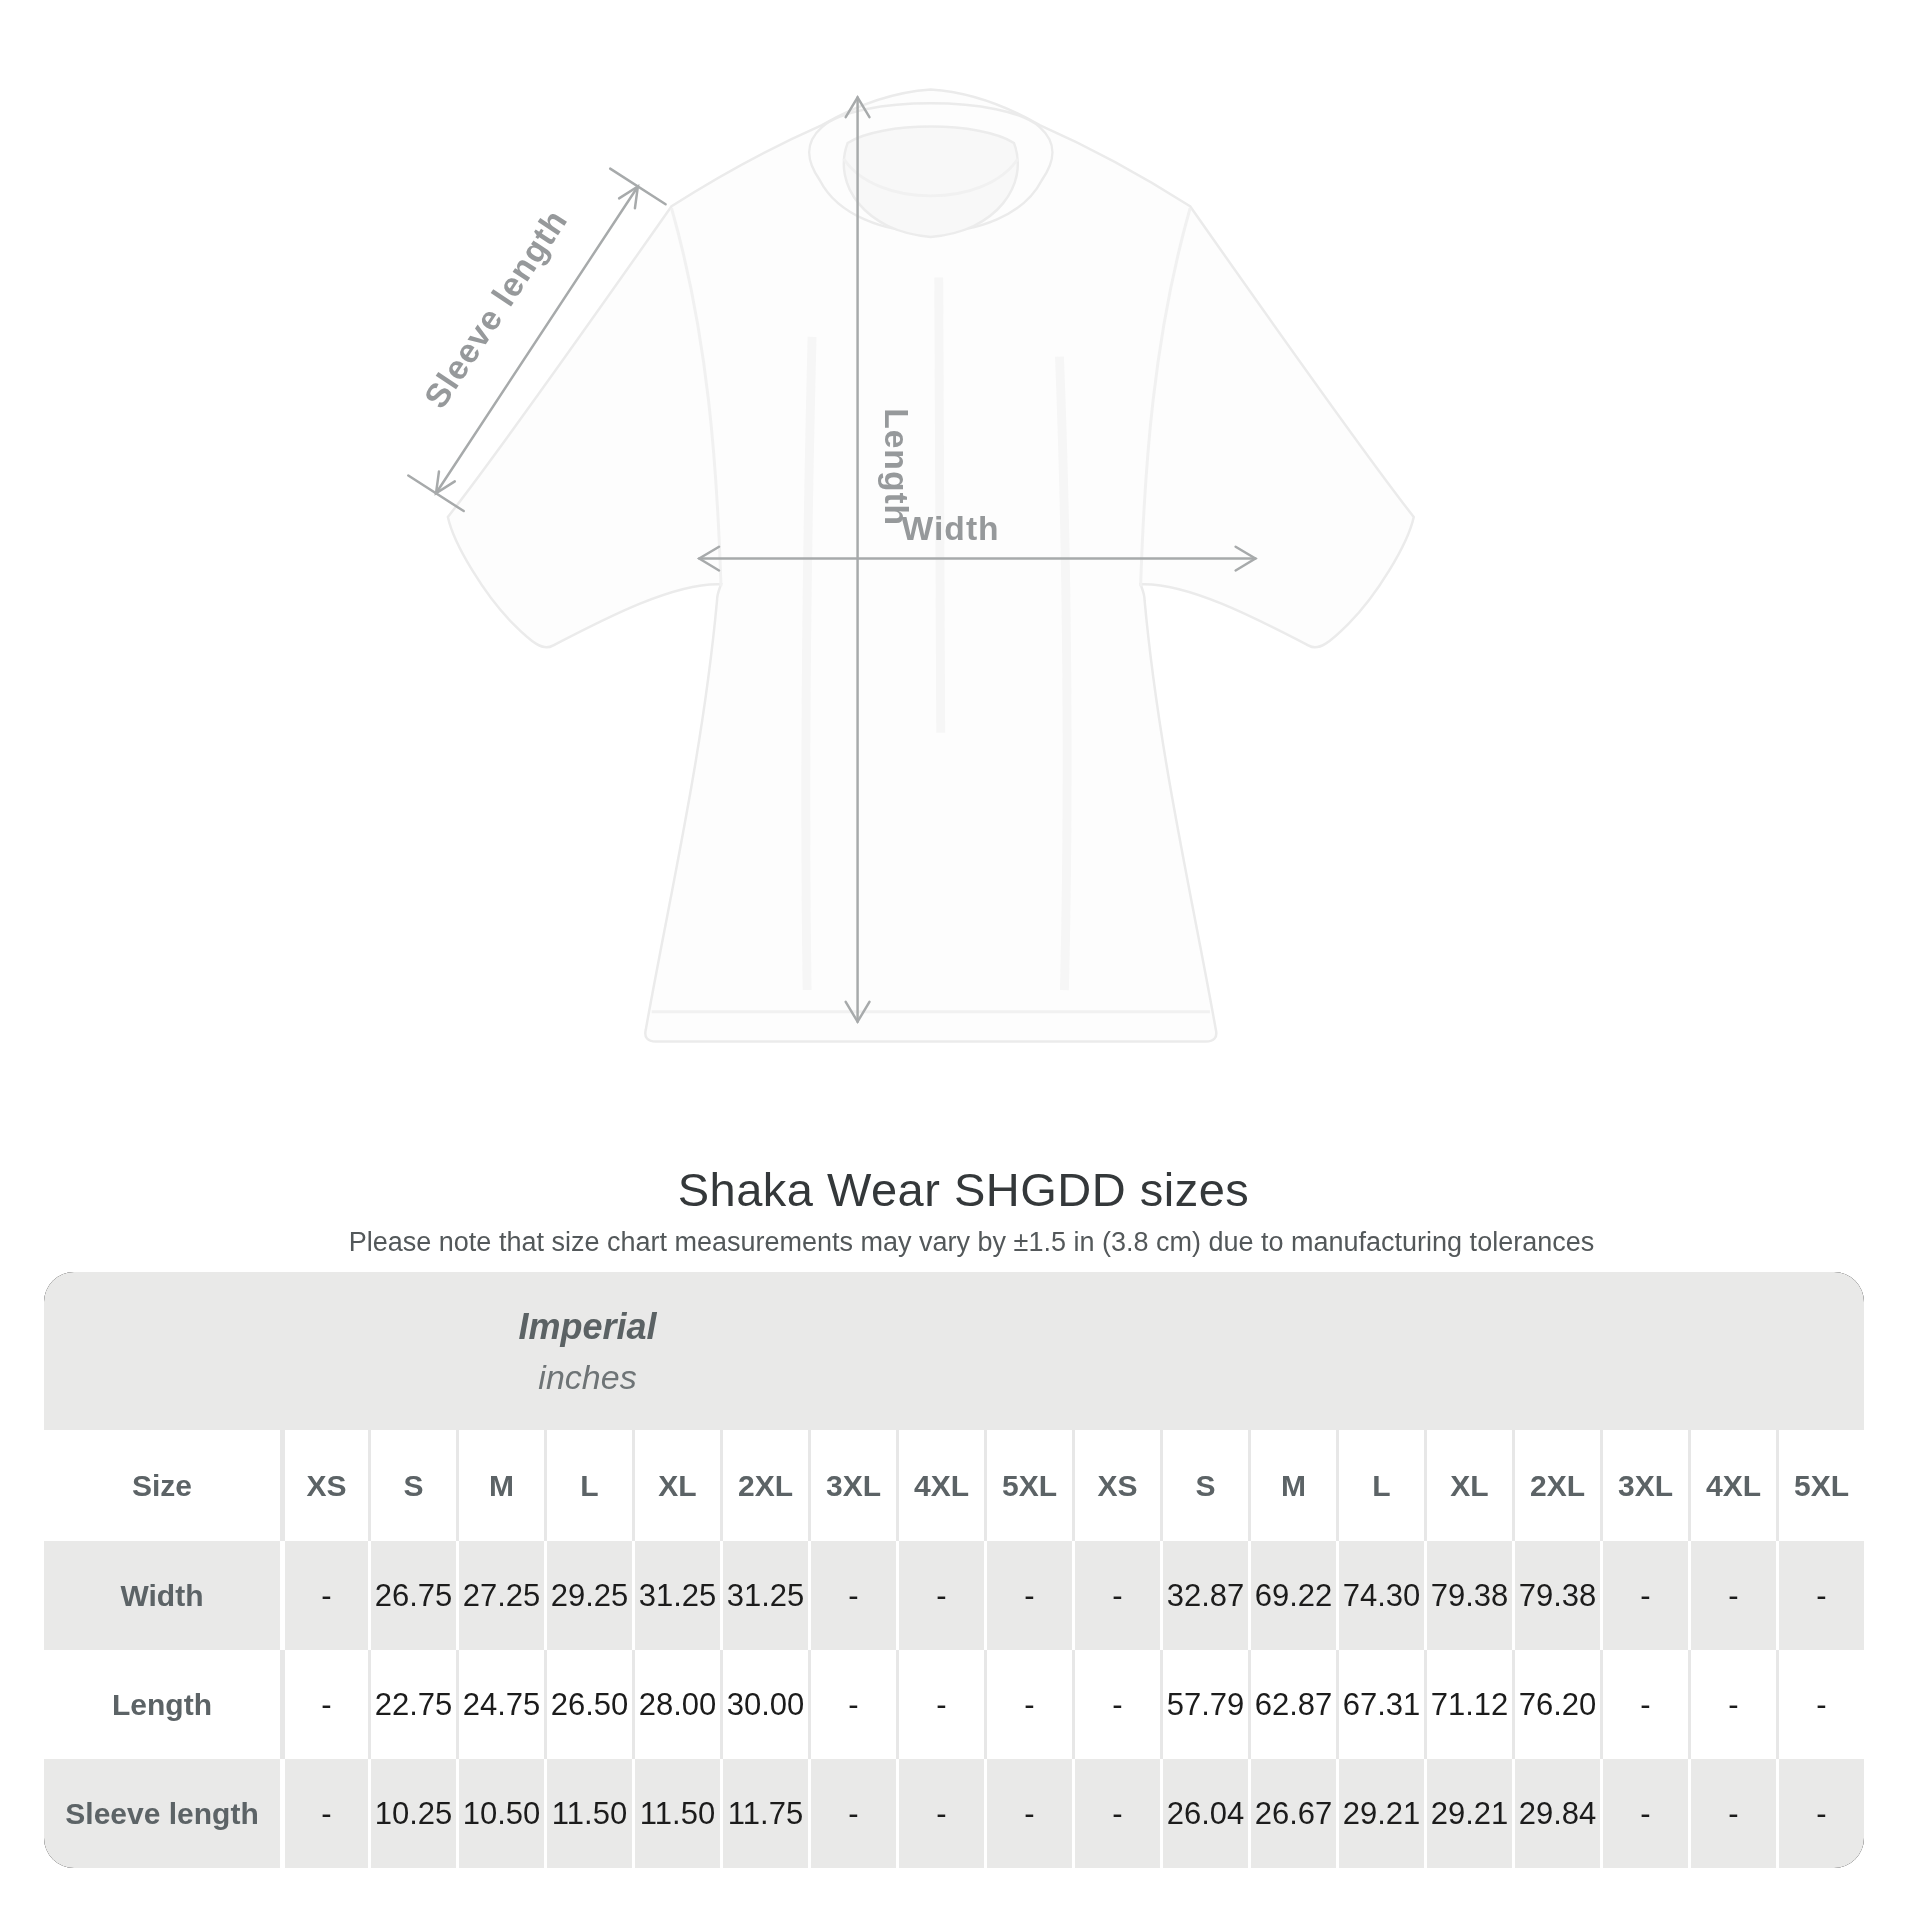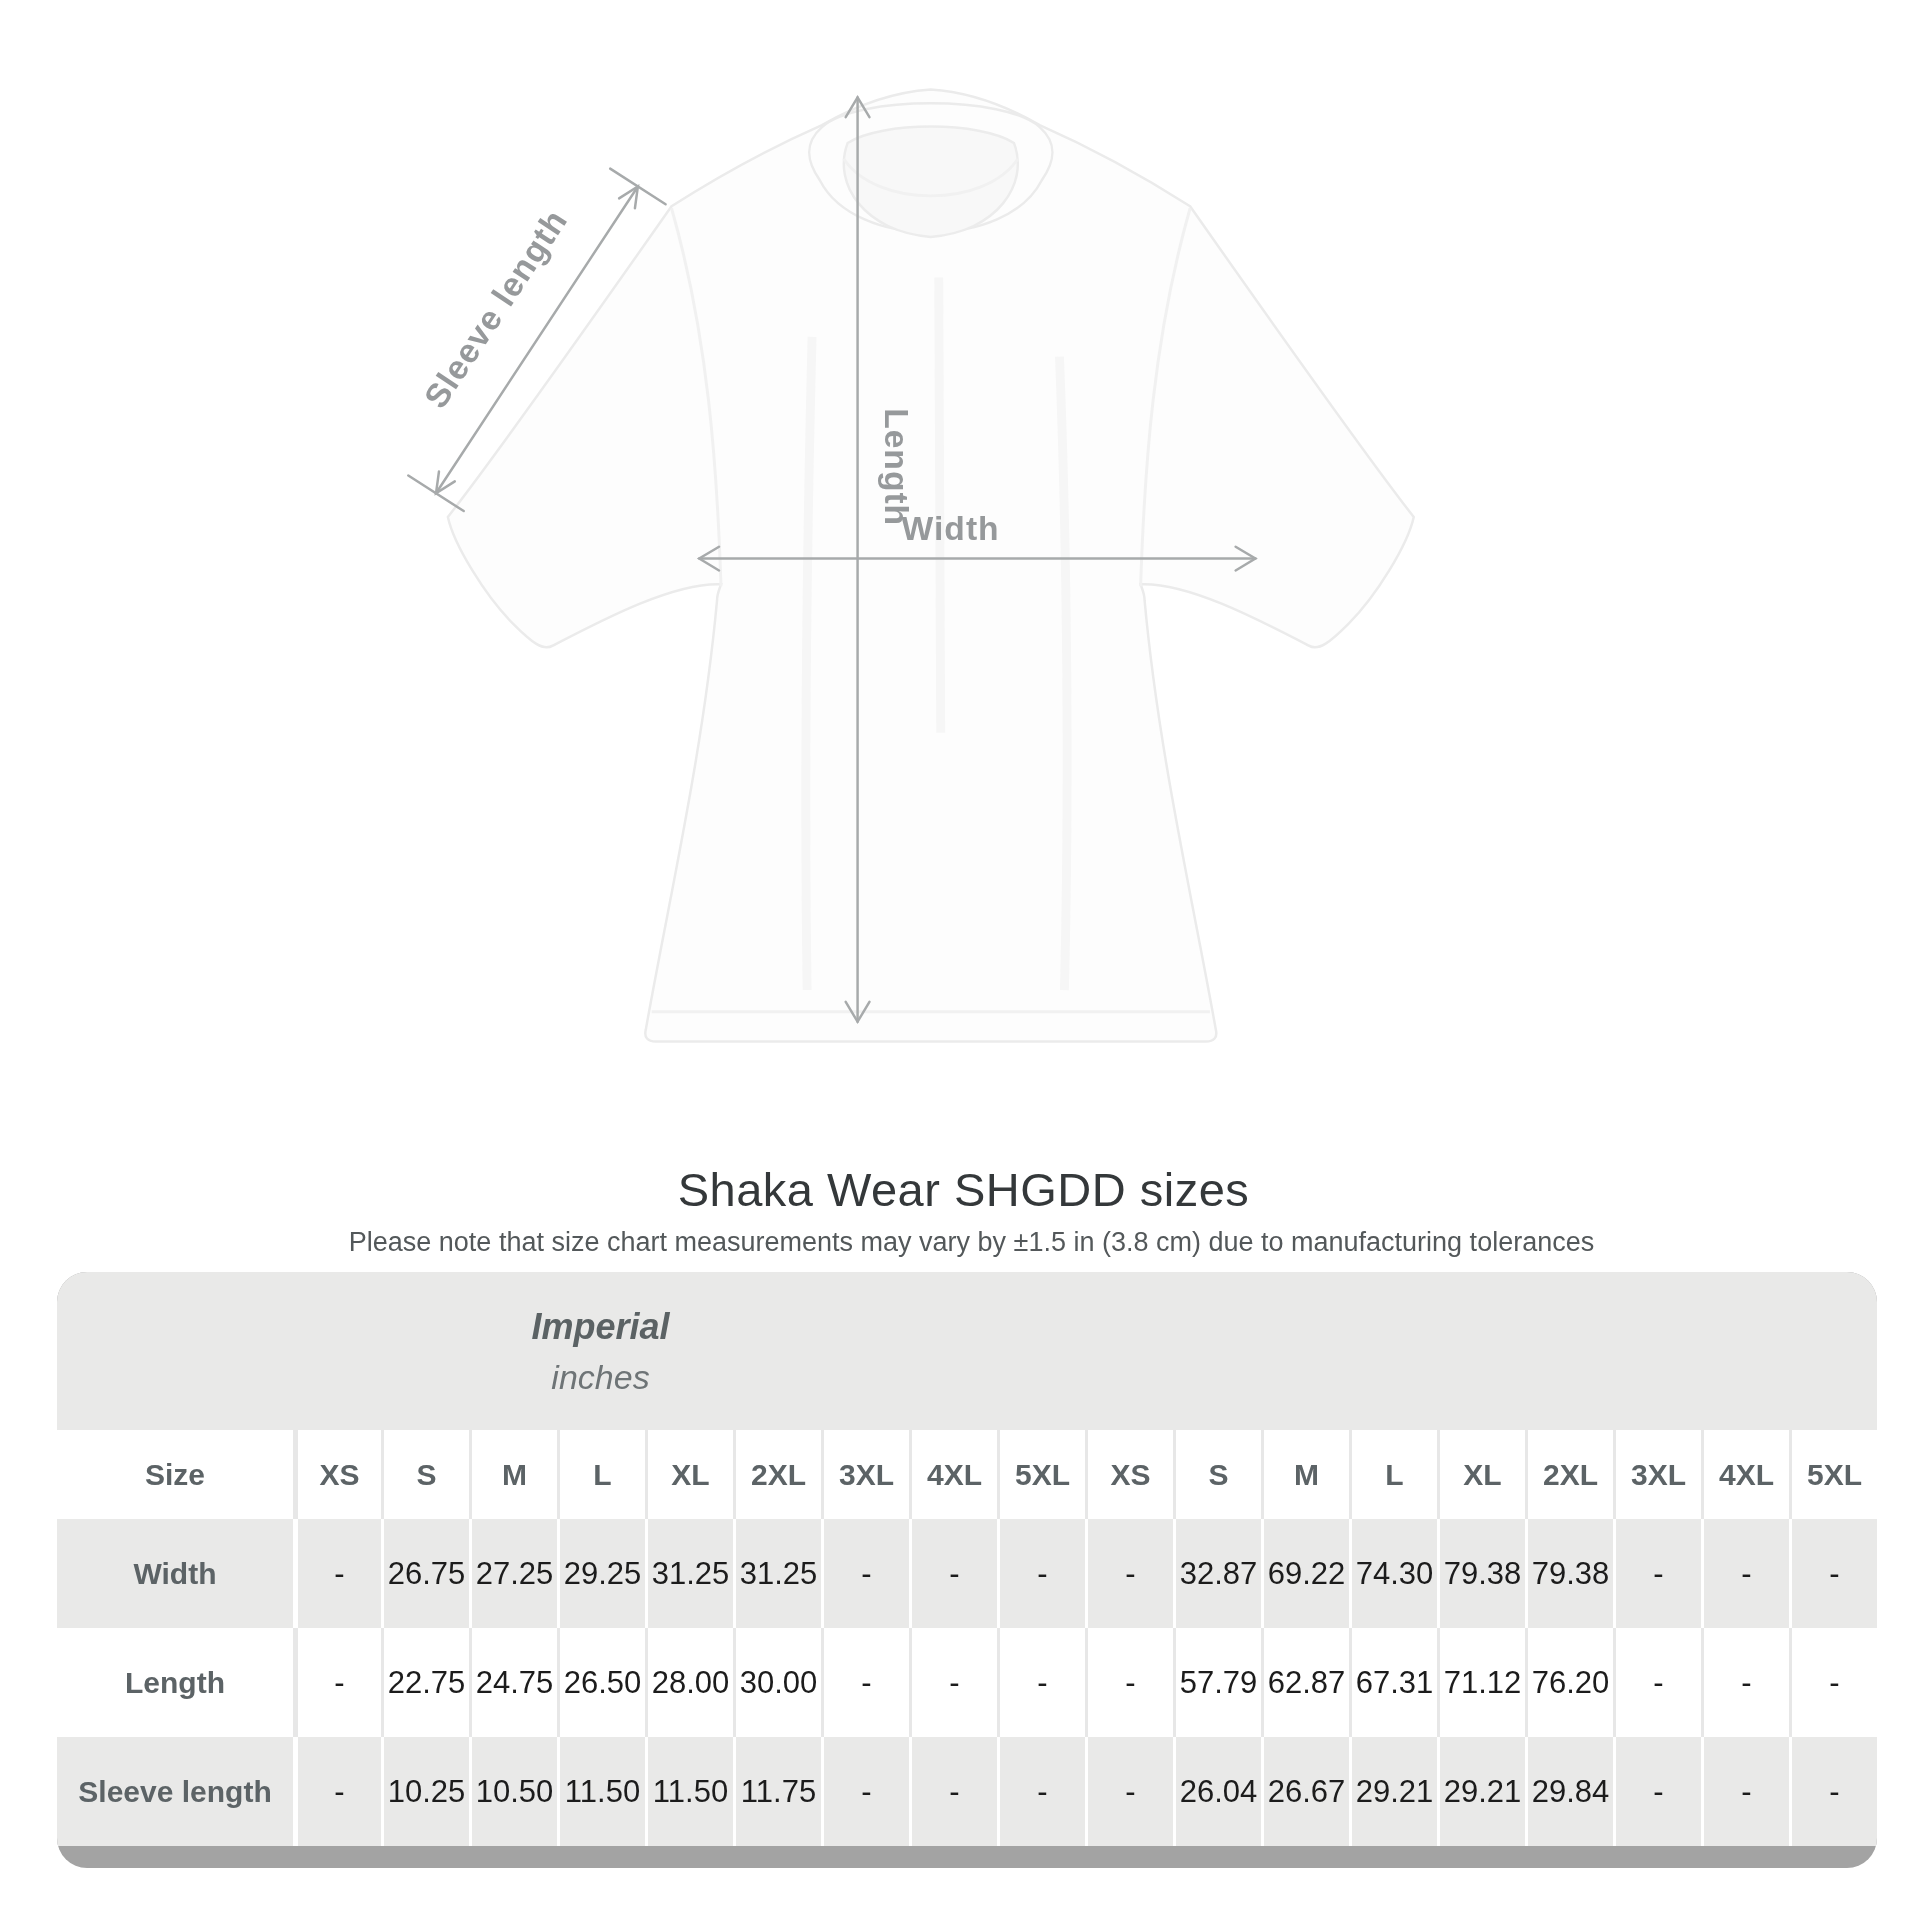--- a/index.html
+++ b/index.html
@@ -19,31 +19,31 @@
   .page-title{
     position:absolute;top:1131px;left:0;width:100%;text-align:center;
     font-size:47px;font-weight:normal;color:#34383a;letter-spacing:0.5px;
   }
   .page-subtitle{
     position:absolute;top:1200px;left:8px;width:100%;text-align:center;
     font-size:27px;color:#53585a;
   }
   
   .size-table{
-    position:absolute;left:57px;top:1272px;width:1820px;height:596px;
-    border-radius:30px;overflow:hidden;background:#a3a3a3;
+    position:absolute;left:44px;top:1272px;width:1820px;height:596px;
+    border-radius:30px;overflow:hidden;background:#000000;
   }
   .band{display:flex;height:158px;background:#e9e9e8;}
   .band-group{display:flex;flex-direction:column;align-items:center;justify-content:center;gap:10px;}
   .band-left{width:1028px;padding-left:59px;box-sizing:border-box;}
   .band-right{width:792px;}
   .band-name{font-size:36px;font-weight:bold;font-style:italic;color:#5b6264;}
   .band-unit{font-size:34px;font-style:italic;color:#6e7476;}
   .trow{display:grid;grid-template-columns:236px repeat(18,1fr);}
-  .header-row{height:89px;background:#ffffff;--sep:#e7e7e7;}
+  .header-row{height:111px;background:#ffffff;--sep:#e7e7e7;}
   .data-row{height:109px;}
   .row-gray{background:#e9e9e8;--sep:#ffffff;}
   .row-white{background:#ffffff;--sep:#e7e7e7;}
   .cell{display:flex;align-items:center;justify-content:center;}
   .cell + .cell{border-left:3px solid var(--sep);}
   .cell:nth-child(2){border-left-width:5px;}
   .head-cell{font-size:30px;font-weight:bold;color:#5c6366;}
   .label-cell{font-size:30px;font-weight:bold;color:#5c6366;}
   .value-cell{font-size:31px;color:#1c1c1c;}
 </style>

